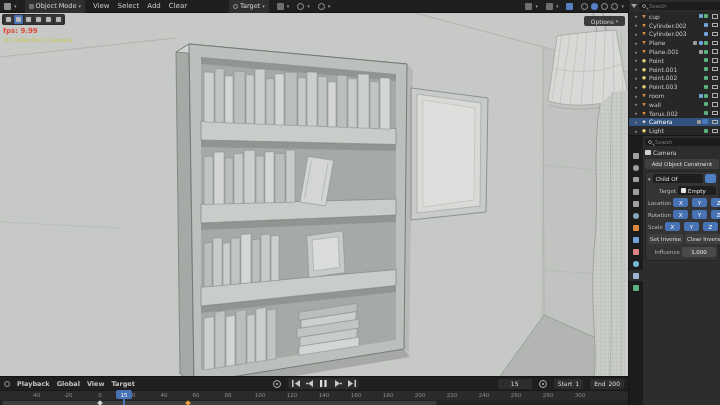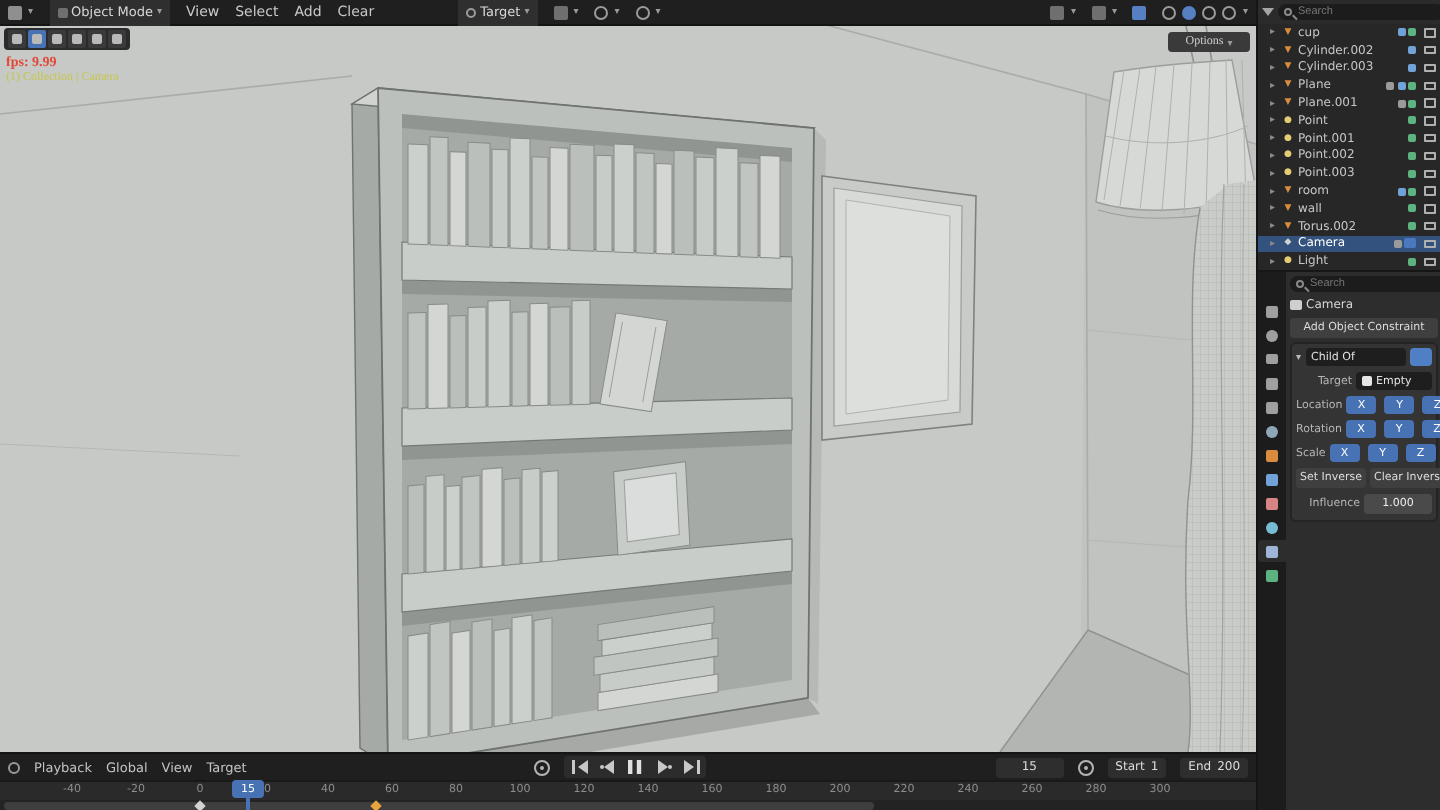--- a/index.html
+++ b/index.html
@@ -15,21 +15,21 @@
     height:10px; padding:16px 4px; font-size:6.5px; color:#d6d6d6; }
   .caret { font-size:5px; color:#9a9a9a; }
   .gicon { width:7px; height:7px; background:#8f8f8f; border-radius:1px; display:inline-block; }
   .gicon.round { border-radius:50%; background:transparent; border:1px solid #9a9a9a; }
   .gicon.dim { background:#6f6f6f; }
   .gicon.active { background:#5680c2; }
   .hgroup { display:flex; align-items:center; gap:3px; }
   .spacer { flex:1; }
 
   
-  .viewport { position:absolute; left:0; top:13px; width:698px; height:363px; background:#c6c9c5; overflow:hidden;font-family:Liberation Serif, serif; }
+  .viewport { position:absolute; left:0; top:13px; width:698px; height:363px; background:#c6c9c5; overflow:hidden; }
   .mini-toolbar { position:absolute; left:2px; top:1px; height:11px; display:flex; gap:1px;
     background:rgba(35,35,35,.95); border-radius:2px; padding:1px 2px; }
   .mini-toolbar .mi { width:9px; height:9px; border-radius:1px; background:#3a3a3a;
     display:flex; align-items:center; justify-content:center; }
   .mini-toolbar .mi.sel { background:#4772b3; }
   .mini-toolbar .mi i { display:block; width:5px; height:5px; background:#b9b9b9; border-radius:1px; }
   .fps-overlay { position:absolute; left:3px; top:14px; font-size:7px; font-weight:bold; color:#e04a3a; }
   .info-overlay { position:absolute; left:3px; top:23px; font-size:6px; color:#c6c64e; }
   .options-btn { position:absolute; left:584px; top:3px; width:41px; height:10px; background:#3a3a3a;
     border-radius:2px; color:#cfcfcf; font-size:6px; display:flex; align-items:center; justify-content:center; gap:2px; }
@@ -93,21 +93,21 @@
   .axis { width:15px; height:9px; background:#4772b3; border-radius:2px; color:#fff; font-size:5.5px;
     display:flex; align-items:center; justify-content:center; margin-right:2px; flex:none; }
   .slider { flex:1; background:#4a4a4a; border-radius:2px; color:#eee; font-size:5.5px; height:10px;
     display:flex; align-items:center; justify-content:center; }
   .wsquare { width:5px; height:5px; background:#e6e6e6; border-radius:1px; }
 
   
   .timeline { position:absolute; left:0; top:376px; width:628px; height:29px; background:#1f1f1f;
     border-top:1px solid #141414; }
   .tl-header { height:13px; display:flex; align-items:center; gap:7px; padding:0 4px; }
-  .tl-menu { font-size:6.5px; color:#c3c3c3; }
+  .tl-menu { font-size:6.5px; color:#c3c3c3;font-weight:bold; }
   .tl-field { background:#2e2e2e; border-radius:2px; height:10px; display:flex; align-items:center;
     justify-content:center; font-size:6px; color:#ddd; padding:0 4px; gap:3px; }
   .pb-group { display:flex; gap:1px; background:#2c2c2c; border-radius:2px; padding:1px; }
   .pb { width:13px; height:9px; display:flex; align-items:center; justify-content:center; border-radius:1px; }
   .pb svg { display:block; }
   .autokey { width:8px; height:8px; border:1px solid #b5b5b5; border-radius:50%; position:relative; }
   .autokey::after { content:""; position:absolute; left:2px; top:2px; width:2px; height:2px;
     border-radius:50%; background:#b5b5b5; }
   .tl-ruler { position:relative; height:10px; background:#2a2a2a; border-top:1px solid #191919; }
   .tick { position:absolute; top:1px; transform:translateX(-50%); font-size:5.5px; color:#8e8e8e; }

